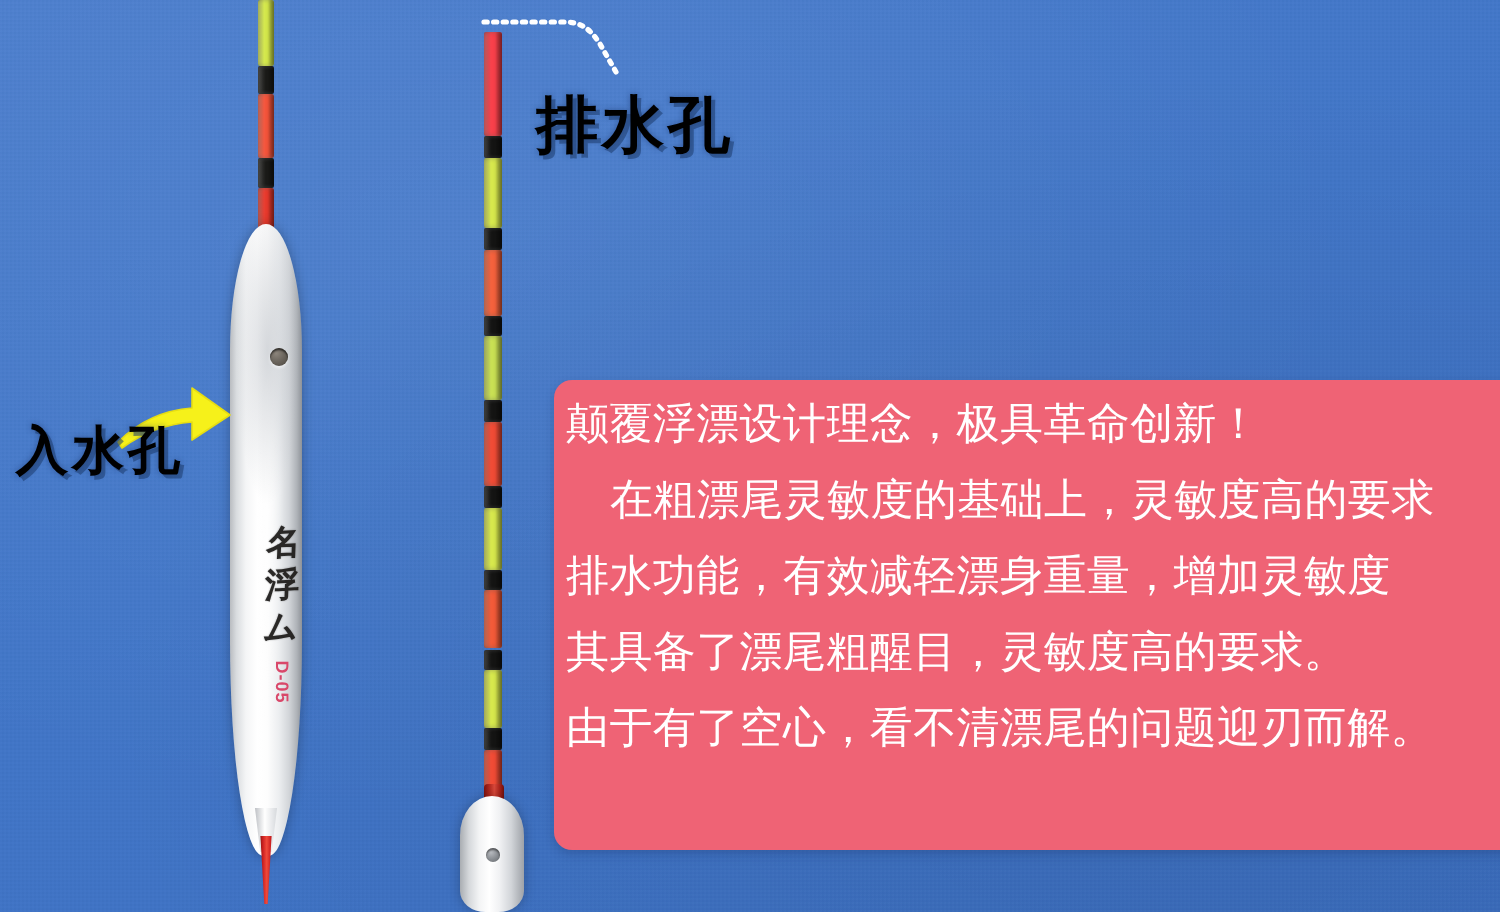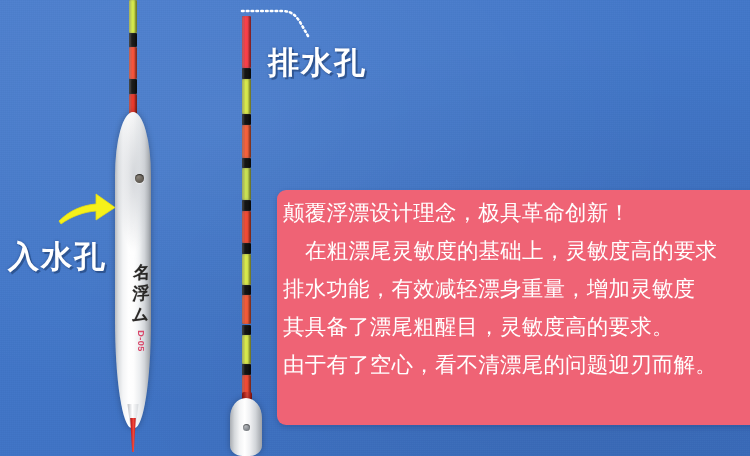--- a/index.html
+++ b/index.html
@@ -220,33 +220,33 @@
     position: absolute;
     left: 56px;
     top: 188px;
     width: 62px;
     height: 40px;
   }
 
   
   .callout {
     position: absolute;
-    color: #ffffff;
+    color: #000000;
     font-weight: 700;
     font-family: "DejaVu Sans", "Liberation Sans", sans-serif;
     letter-spacing: 2px;
     text-shadow:
        2px 2px 0 rgba(30,60,110,.55),
        0 0 3px rgba(20,45,95,.45);
     white-space: nowrap;
   }
   #label-inlet {
     left: 8px;
-    top: 236px;
-    font-size: 31px;
+    top: 208px;
+    font-size: 26px;
   }
   #label-outlet {
     left: 268px;
     top: 42px;
     font-size: 31px;
   }
 
   
   #panel {
     position: absolute;

